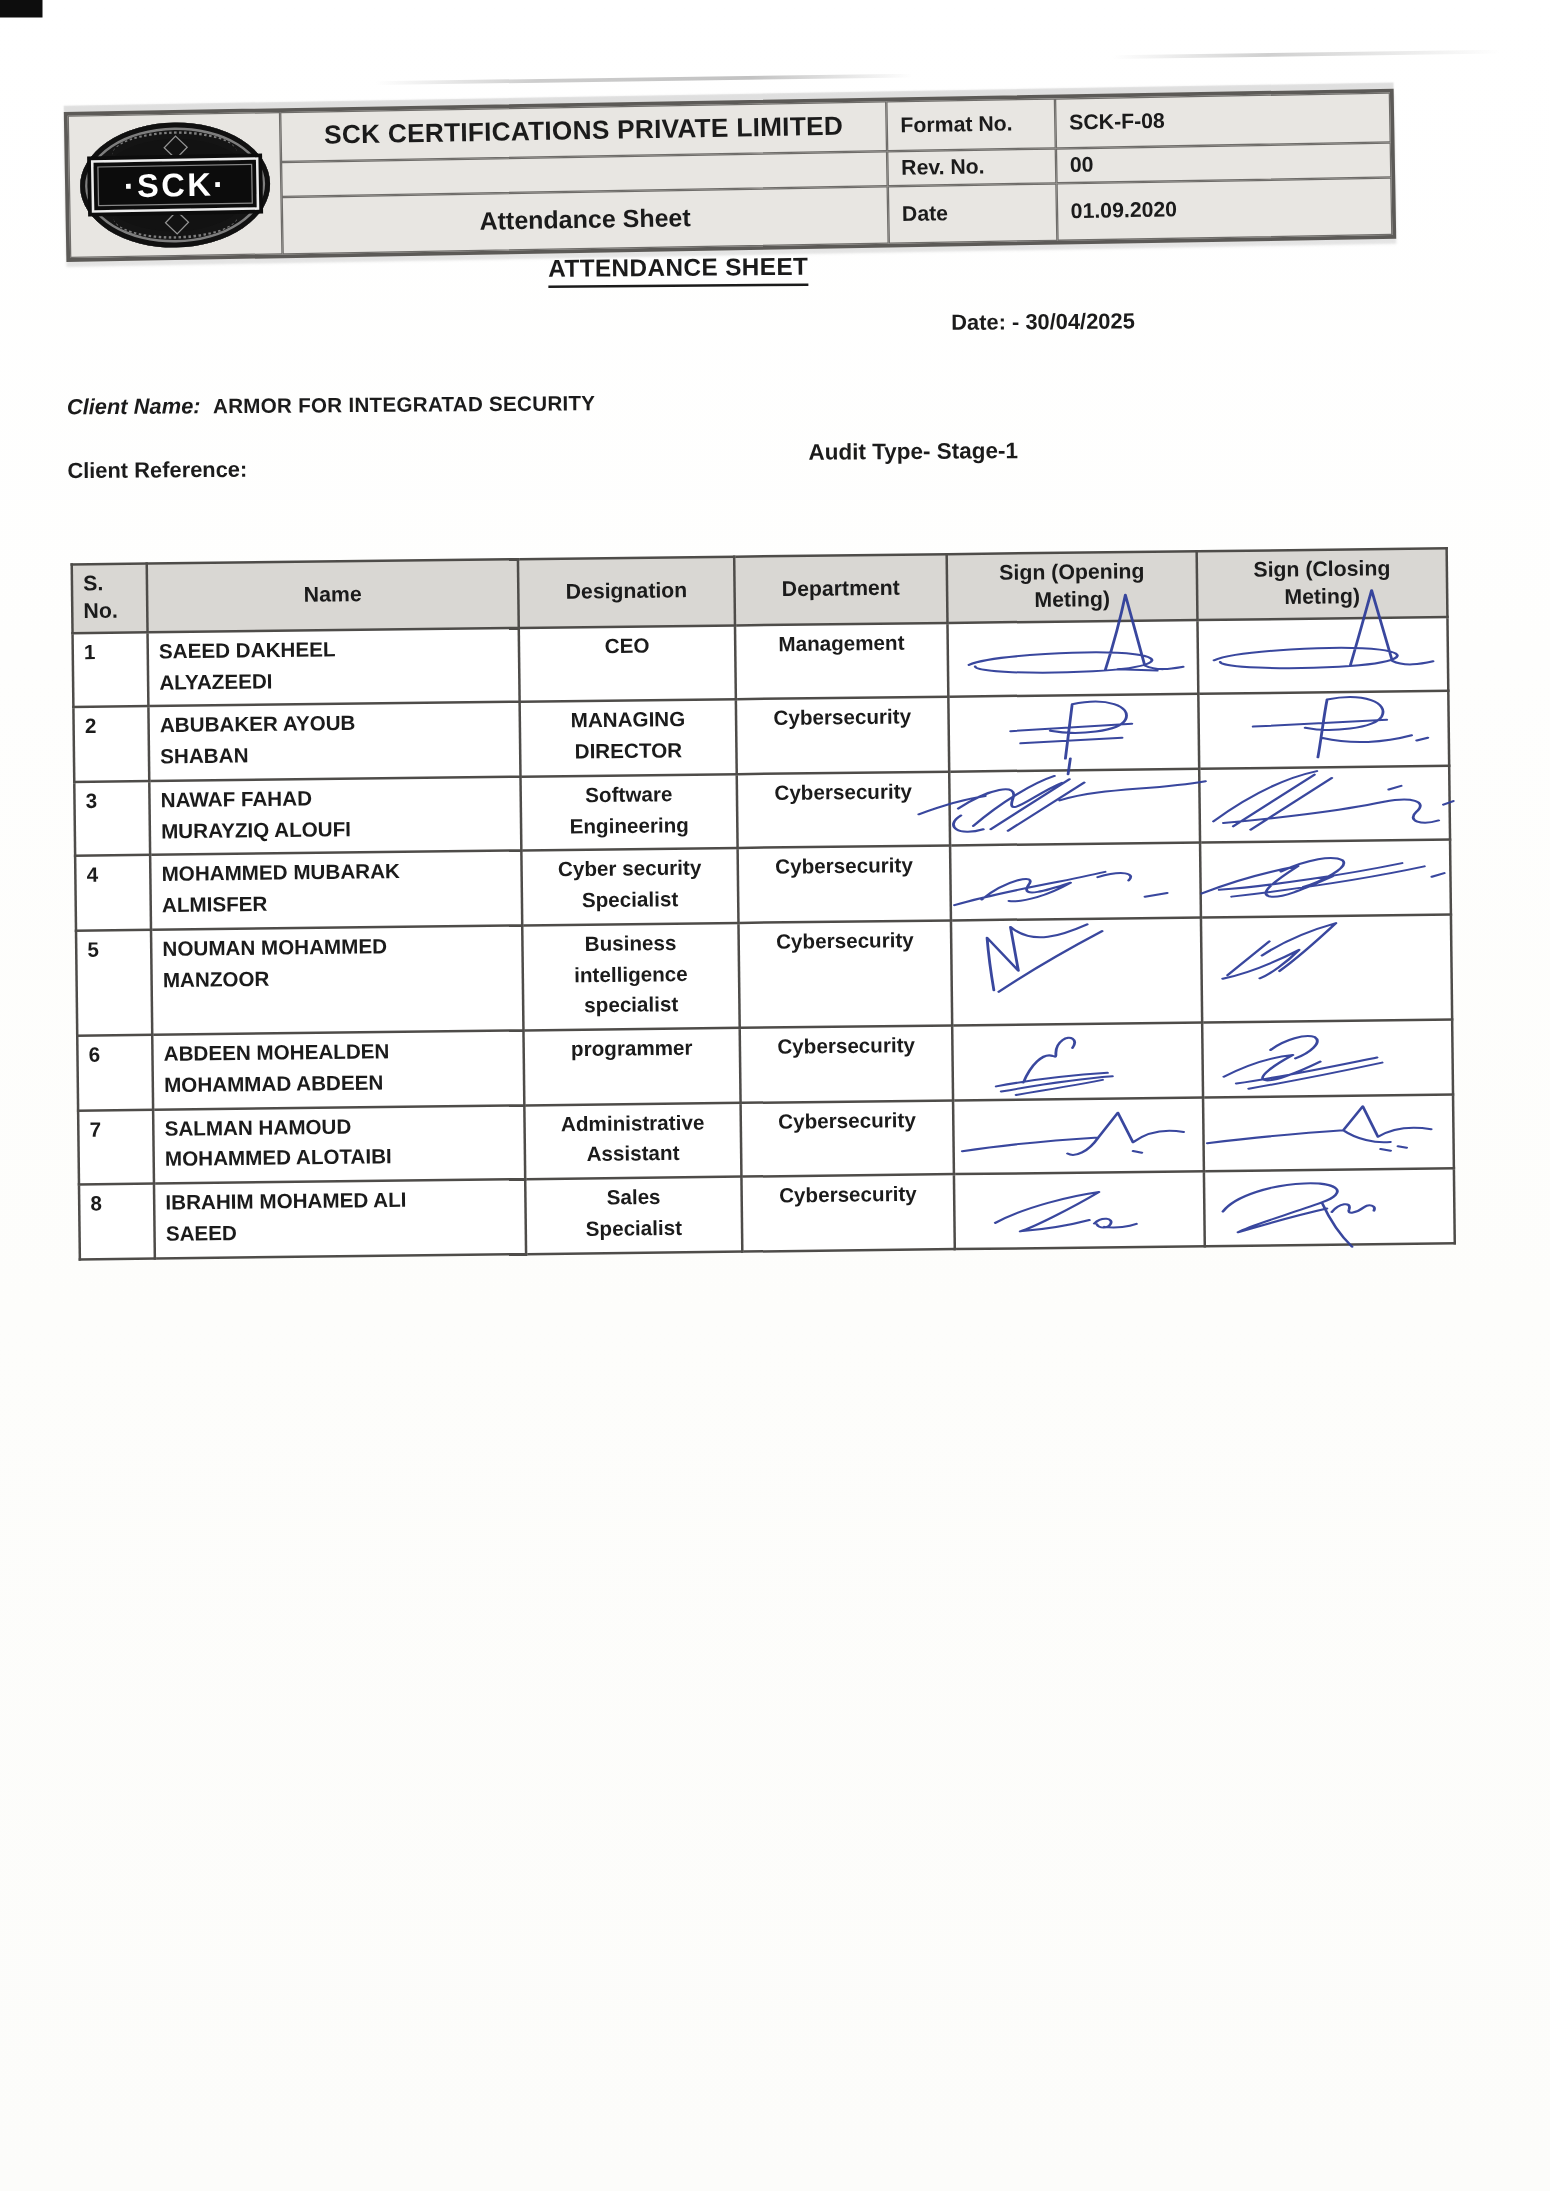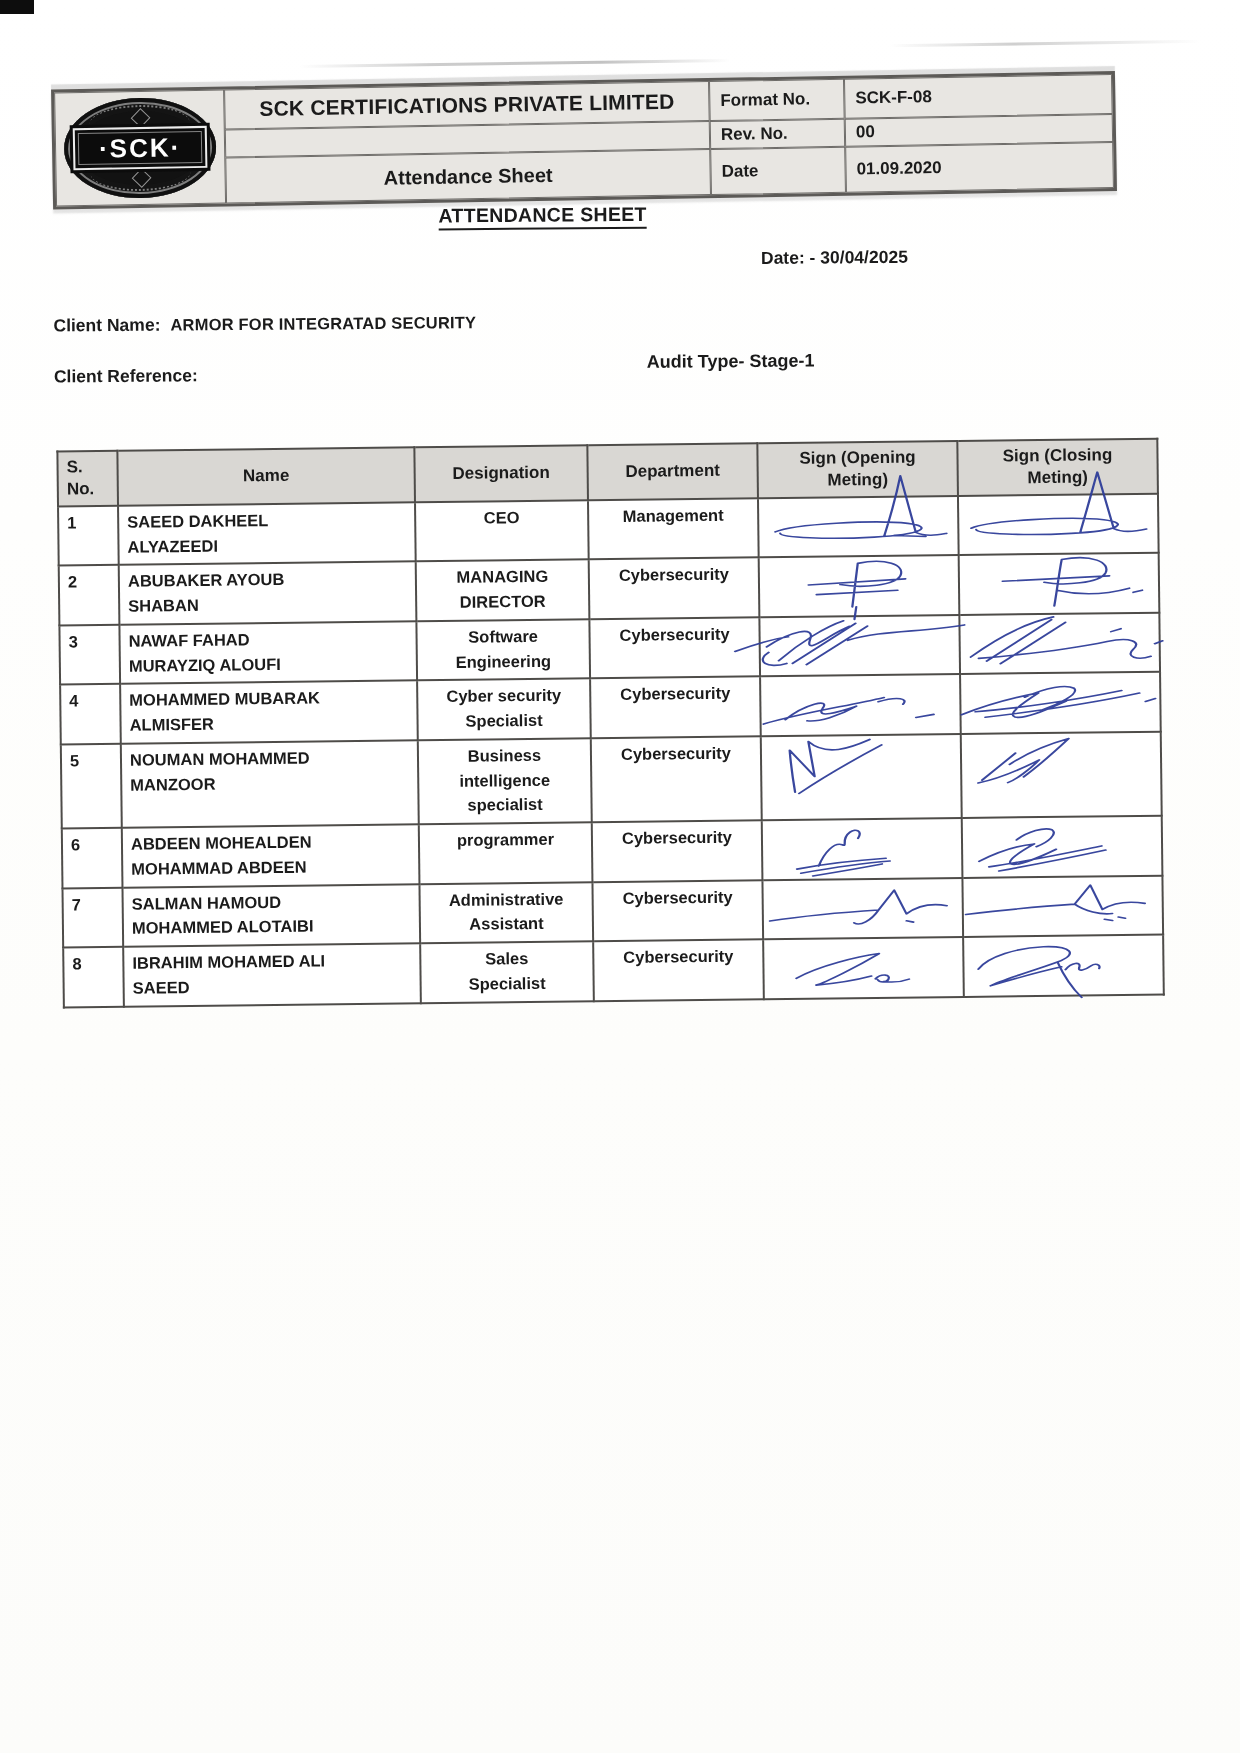--- a/index.html
+++ b/index.html
@@ -46,21 +46,21 @@
     border:2px solid #ededed; box-shadow:0 0 0 3px #0c0c0c, inset 0 0 0 3px #0c0c0c, inset 0 0 0 4px rgba(255,255,255,.5);
     display:flex; align-items:center; justify-content:center;
     color:#fff; font-weight:bold; font-size:26px; letter-spacing:2px; z-index:2; }
 
   
   .main-title { position:absolute; left:0; top:203px; width:1090px; text-align:center; }
   .main-title span { font-weight:bold; font-size:19.5px; letter-spacing:.3px;
     border-bottom:2.5px solid #1b1b1b; padding-bottom:2px; }
   .date-line { position:absolute; left:763px; top:249px; font-weight:bold; font-size:17.5px; }
   .client-name { position:absolute; left:55px; top:311px; font-size:17.5px; }
-  .client-name .lbl { font-weight:bold; }
+  .client-name .lbl { font-weight:bold;font-style:italic; }
   .client-name .val { font-weight:600; font-size:16.5px; margin-left:10px; letter-spacing:.2px; }
   .client-ref { position:absolute; left:55px; top:362px; font-weight:bold; font-size:17.5px; }
   .audit-type { position:absolute; left:648px; top:352px; font-weight:bold; font-size:18px; }
 
   
   .att-table { position:absolute; left:58px; top:444px; width:1100px;
     border-collapse:collapse; table-layout:fixed; transform:rotate(-0.22deg); background:#fff; }
   .att-table th, .att-table td { border:2px solid #4e4c49; }
   .att-table th { background:#d9d7d3; font-size:17px; font-weight:bold; padding:4px 6px;
     vertical-align:middle; text-align:center; white-space:pre-line; line-height:1.32; }

